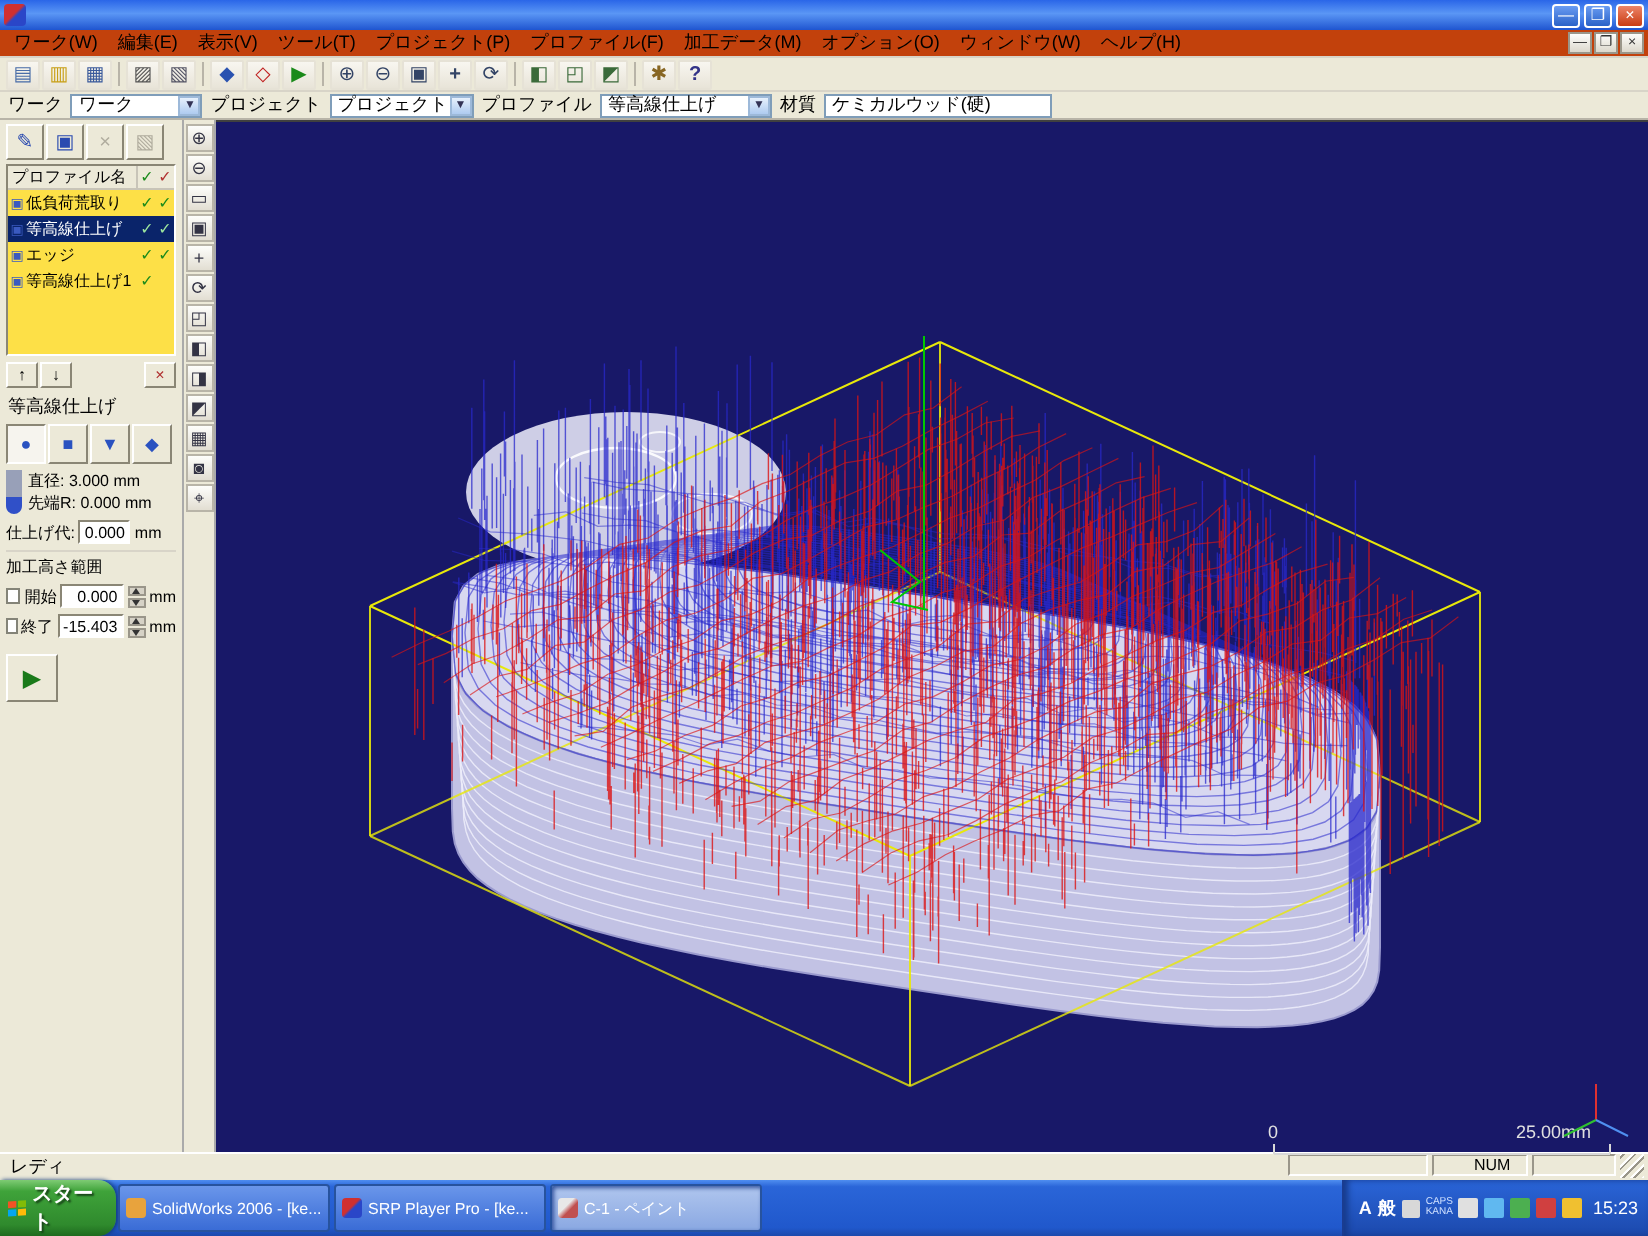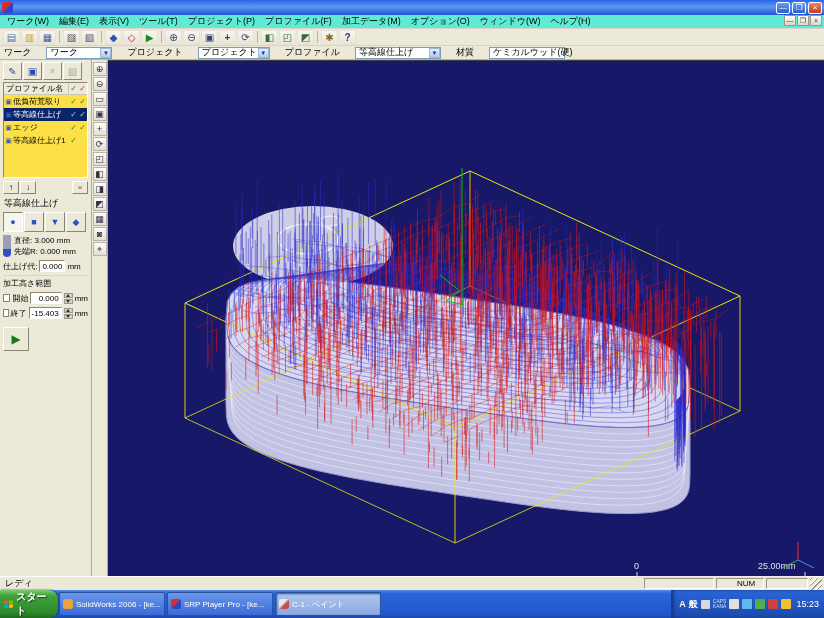--- a/index.html
+++ b/index.html
@@ -7,29 +7,29 @@
 body{font-family:"Liberation Sans","DejaVu Sans",sans-serif;font-size:10px;color:#000}
 .screen{width:824px;height:618px;display:flex;flex-direction:column;background:#ece9d8;overflow:hidden;position:relative}
 
 .titlebar{flex:0 0 15px;height:15px;background:linear-gradient(180deg,#2a66e8,#5a96f5 45%,#1f55d0);display:flex;align-items:center;padding:0 2px;gap:3px}
 .app-icon{width:11px;height:11px;border-radius:2px;background:linear-gradient(135deg,#d03030 45%,#2a46c8 55%)}
 .title-text{color:#fff;font-weight:bold;font-size:10px;text-shadow:1px 1px 1px #0a2a7a;white-space:nowrap}
 .winbtns{margin-left:auto;display:flex;gap:2px}
 .wbtn{width:14px;height:12px;border:1px solid #fff;border-radius:2px;background:linear-gradient(180deg,#6a9cf2,#2a62c8);color:#fff;font-size:8px;line-height:10px;text-align:center;cursor:default}
 .wbtn.close{background:linear-gradient(180deg,#ec8468,#ca3c12)}
 
-.menubar{flex:0 0 13px;display:flex;align-items:flex-start;background:#5eead4;border-bottom:1px solid #d8d4c8;padding-left:2px}
+.menubar{flex:0 0 13px;display:flex;align-items:center;background:#c2410c;border-bottom:1px solid #d8d4c8;padding-left:2px}
 .menu-item{padding:0 5px;font-size:9px;white-space:nowrap}
 .mdi-btns{margin-left:auto;display:flex;gap:1px;padding-right:2px}
 .mdibtn{width:12px;height:11px;border:1px solid #9a968a;background:linear-gradient(180deg,#fdfdfb,#dcd8cc);font-size:7px;line-height:9px;text-align:center;color:#333}
 
 .toolbar1{flex:0 0 17px;display:flex;align-items:center;background:#ece9d8;border-bottom:1px solid #d8d4c8;padding-left:3px;gap:1px}
 .tbtn{width:17px;height:15px;display:flex;align-items:center;justify-content:center;font-size:10px;border:1px solid #e6e2d6;background:linear-gradient(180deg,#f8f6f0,#e8e4d8);border-radius:1px}
 .sep{width:1px;height:12px;background:#b8b4a8;margin:0 2px}
-.toolbar2{flex:0 0 14px;display:flex;align-items:center;background:#ece9d8;border-bottom:1px solid #b8b4a8;padding-left:4px;gap:15px;font-size:9px}
+.toolbar2{flex:0 0 14px;display:flex;align-items:center;background:#ece9d8;border-bottom:1px solid #b8b4a8;padding-left:4px;gap:4px;font-size:9px}
 .t2label{white-space:nowrap}
 .combo{height:12px;background:#fff;border:1px solid #7f9db9;display:flex;align-items:center;font-size:9px}
 .combo .cval{padding:0 3px;overflow:hidden;white-space:nowrap;flex:1}
 .combo .carr{width:11px;height:10px;background:linear-gradient(180deg,#e6f0fc,#aecbf0);border:1px solid #9db9d9;font-size:6px;line-height:9px;text-align:center;color:#335}
 .matbox{height:12px;background:#fff;border:1px solid #7f9db9;padding:0 3px;display:flex;align-items:center;white-space:nowrap}
 
 .main{flex:1;display:flex;min-height:0}
 .lp{flex:0 0 92px;width:92px;background:#ece9d8;border-right:1px solid #aaa;padding:2px 3px;font-size:9px;overflow:hidden}
 .lp-toolbar{display:flex;gap:1px;margin-bottom:2px}
 .lpbtn{width:19px;height:18px;border:1px solid;border-color:#fff #8a8675 #8a8675 #fff;background:#ece9d8;display:flex;align-items:center;justify-content:center;font-size:10px;color:#2a4ab0}
@@ -64,21 +64,21 @@
 .sp{width:9px;height:5px;background:#d6d2c6;border:1px solid #9a968a;display:flex;align-items:center;justify-content:center}
 .tri-up{width:0;height:0;border-left:2px solid transparent;border-right:2px solid transparent;border-bottom:3px solid #333}
 .tri-dn{width:0;height:0;border-left:2px solid transparent;border-right:2px solid transparent;border-top:3px solid #333}
 .cutbtn{width:26px;height:24px;border:1px solid;border-color:#fff #8a8675 #8a8675 #fff;background:#ece9d8;margin-top:8px;display:flex;align-items:center;justify-content:center;font-size:12px;color:#1a7a1a}
 .vtb{flex:0 0 16px;width:16px;background:#ece9d8;border-right:1px solid #aaa;display:flex;flex-direction:column;align-items:center;padding-top:2px;gap:1px}
 .vbtn{width:14px;height:14px;border:1px solid #b8b4a8;background:linear-gradient(180deg,#fdfdfb,#e2ded2);font-size:9px;display:flex;align-items:center;justify-content:center;color:#334}
 .viewport{flex:1;position:relative;background:#181868;border-top:1px solid #404040}
 .viewport svg{position:absolute;left:0;top:0}
 .viewport text{font-family:"Liberation Sans","DejaVu Sans",sans-serif;font-size:9px;fill:#e0e0e0}
 
-.statusbar{flex:0 0 14px;display:flex;align-items:center;background:#ece9d8;border-top:1px solid #fff;font-size:9px;padding:0 2px;gap:2px}
+.statusbar{flex:0 0 14px;display:flex;align-items:flex-start;background:#ece9d8;border-top:1px solid #fff;font-size:9px;padding:0 2px;gap:2px}
 .sready{flex:1;padding-left:3px}
 .spane{height:11px;border:1px solid;border-color:#9a968a #fff #fff #9a968a;padding:0 20px;font-size:8px;display:flex;align-items:center}
 .p70{width:70px}.p48{width:48px}.p16{width:16px}
 .grip{width:12px;height:12px;background:repeating-linear-gradient(135deg,#fff 0 1px,#9a968a 1px 2px,transparent 2px 4px)}
 
 .taskbar{flex:0 0 20px;display:flex;align-items:stretch;background:linear-gradient(180deg,#4f8ef0 0%,#2a65d8 12%,#2058cc 85%,#1c49ac 100%)}
 .startbtn{flex:0 0 58px;display:flex;align-items:center;gap:3px;padding:0 8px 0 4px;background:linear-gradient(180deg,#7ecb74 0%,#3fa33a 20%,#2f8a2d 80%,#1e6a1e 100%);border-radius:0 9px 9px 0;color:#fff;font-weight:bold;font-size:10px;text-shadow:1px 1px 1px #164016;box-shadow:1px 0 2px #123a7a}
 .task{flex:0 0 106px;margin:2px 1px;display:flex;align-items:center;gap:3px;padding:0 3px;background:linear-gradient(180deg,#6a96ea,#3a6cd6);border:1px solid #27539e;border-radius:2px;color:#fff;font-size:8px;white-space:nowrap;overflow:hidden}
 .task.active{background:linear-gradient(180deg,#b0c6ee,#8aa8e2);box-shadow:inset 1px 1px 2px #33539e}
 .ticon{width:10px;height:10px;border-radius:2px;flex:0 0 10px}
@@ -193,21 +193,21 @@
     <span class="combo" style="width:72px">
       <span class="cval">プロジェクト</span>
       <span class="carr">▼</span>
     </span>
     <span class="t2label">プロファイル</span>
     <span class="combo" style="width:86px">
       <span class="cval">等高線仕上げ</span>
       <span class="carr">▼</span>
     </span>
     <span class="t2label">材質</span>
-    <span class="matbox" style="width:76px">ケミカルウッド(硬)</span>
+    <span class="matbox" style="width:114px">ケミカルウッド(硬)</span>
   </div>
 
   <div class="main">
 
     <div class="lp">
       <div class="lp-toolbar">
         <span class="lpbtn">
             <span>✎</span>
           </span>
         <span class="lpbtn">

